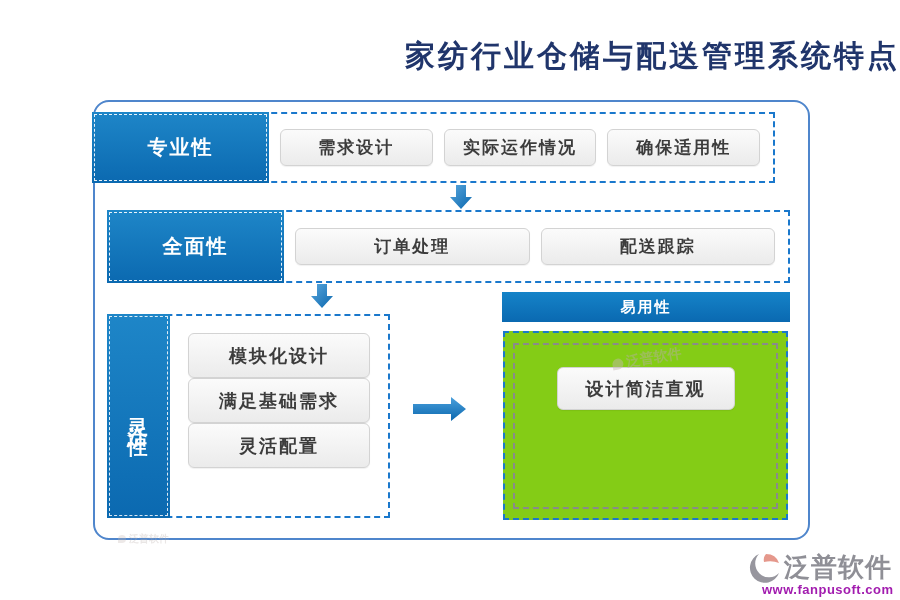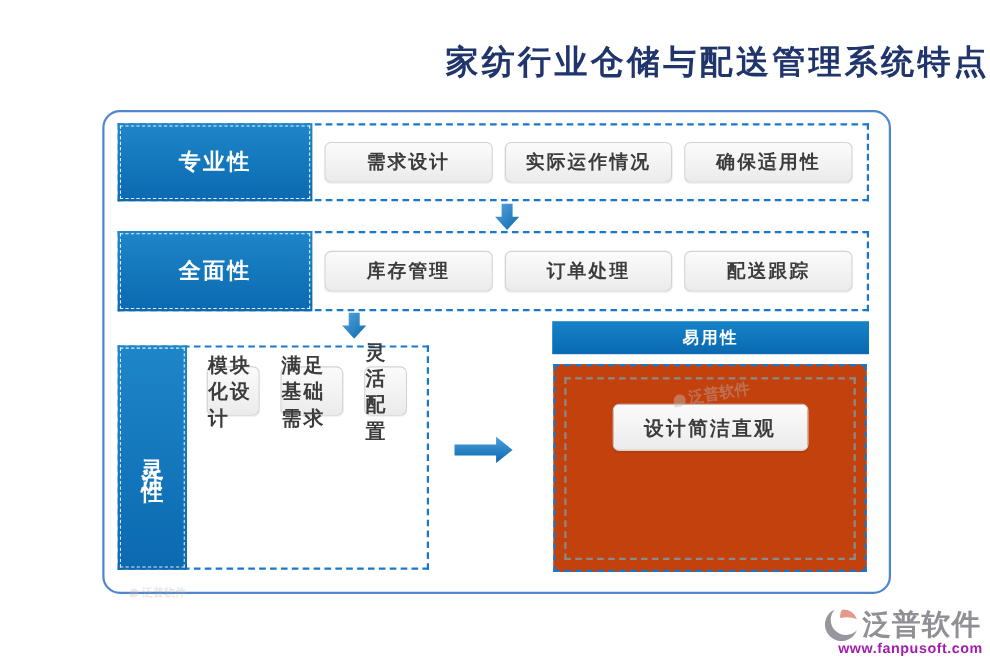--- a/index.html
+++ b/index.html
@@ -13,21 +13,21 @@
     font-size:30px; font-weight:bold; color:#20356b; letter-spacing:3px;
   }
 
   .outer {
     position:absolute; left:93px; top:100px; width:717px; height:440px;
     border:2px solid #4f86cc; border-radius:16px;
   }
 
   
   .row { position:absolute; border:2px dashed #1a78cc; background:#fff; }
-  .row1 { left:107px; top:112px; width:683px; height:71px; }
+  .row1 { left:92px; top:112px; width:683px; height:71px; }
   .row2 { left:107px; top:210px; width:683px; height:73px; }
   .row-label {
     position:absolute; left:-2px; top:-2px; bottom:-2px; width:177px;
     background:linear-gradient(180deg,#1e86c8,#0b69b0);
     outline:1px dashed rgba(255,255,255,.9); outline-offset:-3px;
     display:flex; align-items:center; justify-content:center;
     color:#fff; font-size:20px; font-weight:bold; letter-spacing:2px;
   }
   .row-items {
     position:absolute; left:186px; right:13px; top:0; bottom:0;
@@ -52,34 +52,34 @@
   .flex-label {
     position:absolute; left:-2px; top:-2px; bottom:-2px; width:63px;
     background:linear-gradient(180deg,#1e86c8,#0b69b0);
     outline:1px dashed rgba(255,255,255,.85); outline-offset:-3px;
     display:flex; align-items:center; justify-content:center;
     color:#fff; font-size:20px; font-weight:bold;
     writing-mode:vertical-rl; text-orientation:upright; letter-spacing:10px;
   }
   .flex-items {
     position:absolute; left:79px; top:17px; width:182px;
-    display:flex; flex-direction:row; gap:19px;
+    display:flex; flex-direction:column; 
   }
   .flex-items .btn { height:45px; font-size:18px; }
 
   
   .ease-header {
     position:absolute; left:502px; top:292px; width:288px; height:30px;
     background:linear-gradient(180deg,#1583c8,#0a69b1);
     display:flex; align-items:center; justify-content:center;
     color:#fff; font-size:15px; font-weight:bold; letter-spacing:2px;
   }
   .ease-outer {
     position:absolute; left:503px; top:331px; width:285px; height:189px;
-    border:2px dashed #1a78cc; background:#c2410c;
+    border:2px dashed #1a78cc; background:#84cc16;
   }
   .ease-inner {
     position:absolute; left:8px; right:8px; top:10px; bottom:9px;
     border:2px dashed #8a8a8a;
     display:flex; flex-direction:column; align-items:center;
   }
   .ease-inner .btn { width:178px; height:43px; font-size:18px; margin-top:22px; }
   .ease-inner .btn + .btn { margin-top:25px; }
 
   
@@ -122,21 +122,20 @@
         <stop offset="0" stop-color="#5aa7dd"></stop>
           <stop offset="1" stop-color="#0a67ae"></stop>
       </linearGradient>
     </defs>
     <path d="M7 0 H17 V12 H23 L12 24 L1 12 H7 Z" fill="url(#gd1)"></path>
   </svg>
 
   <div class="row row2">
     <div class="row-label">全面性</div>
     <div class="row-items">
-      <div class="btn">库存管理</div>
       <div class="btn">订单处理</div>
       <div class="btn">配送跟踪</div>
     </div>
   </div>
 
   <svg class="arrow" style="left:310px; top:284px;" width="24" height="24" viewBox="0 0 24 24">
     <defs>
       <linearGradient id="gd2" x1="0" y1="0" x2="1" y2="1">
         <stop offset="0" stop-color="#5aa7dd"></stop>
           <stop offset="1" stop-color="#0a67ae"></stop>

